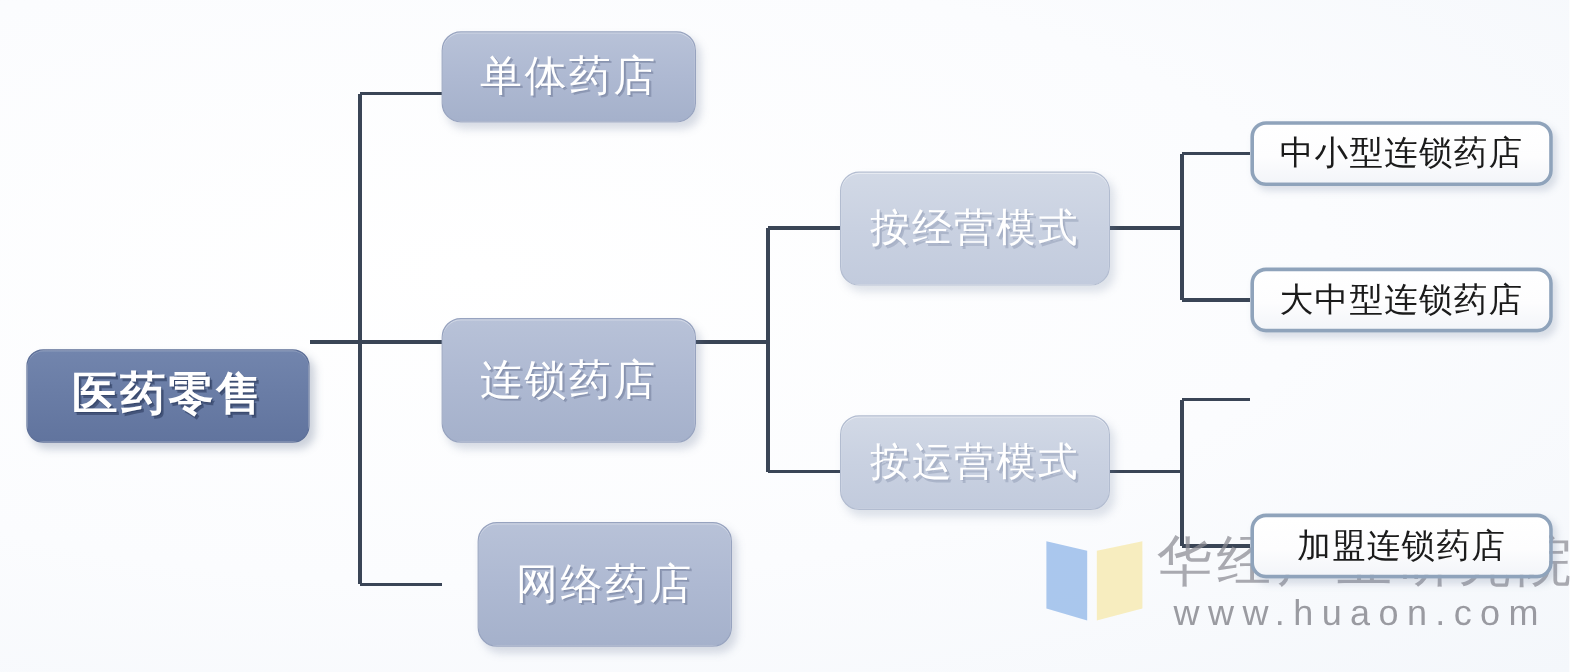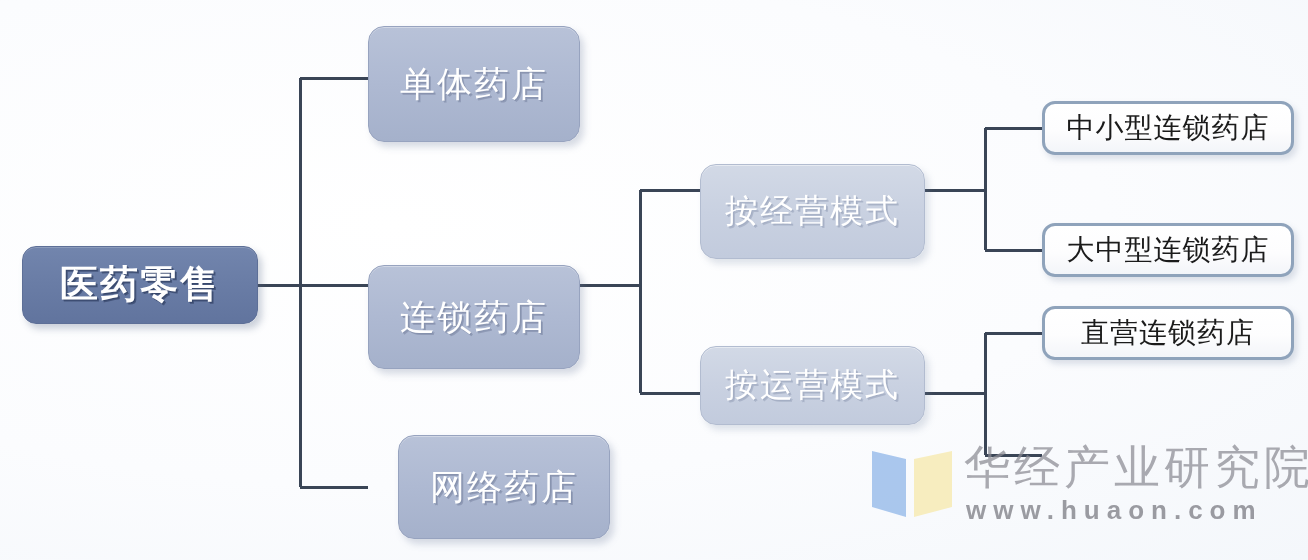--- a/index.html
+++ b/index.html
@@ -54,20 +54,21 @@
     color: #ffffff;
     font-size: 38px;
     font-weight: 700;
     letter-spacing: 2px;
     text-shadow:
        2px 2px 0 rgba(40,55,90,0.55),
        1px 1px 0 rgba(40,55,90,0.45);
     box-shadow:
       4px 5px 7px rgba(90,105,135,0.30),
       inset 0 1px 0 rgba(255,255,255,0.18);
+    margin-top: 45px;
   }
 
   
   .node.lv1 {
     border-radius: 16px;
     background: linear-gradient(180deg, #b8c2d8 0%, #aeb9d2 50%, #a5b1cb 100%);
     border: 1px solid #97a3bf;
     color: #ffffff;
     font-size: 35px;
     font-weight: 400;
@@ -132,26 +133,26 @@
     left: 98px;
     top: 0px;
     font-size: 46px;
     letter-spacing: 4px;
     color: #8b8b93;
     font-weight: 400;
     white-space: nowrap;
   }
   #wm-url {
     position: absolute;
-    left: 100px;
+    left: 112px;
     top: 58px;
-    font-size: 26px;
+    font-size: 30px;
     letter-spacing: 7px;
     color: #77777f;
-    font-weight: 700;
+    font-weight: 400;
     white-space: nowrap;
   }
 </style>
 </head>
 <body>
 
 <div id="canvas">
 
   <svg id="connectors" viewBox="0 0 1308 560" width="1308" height="560" aria-hidden="true">
     <g stroke="#3a4556" stroke-width="3" fill="none" shape-rendering="crispEdges">
@@ -186,30 +187,30 @@
     <svg id="wm-logo" viewBox="0 0 92 78" width="92" height="78" aria-hidden="true">
       <path d="M6 6 L40 14 L40 72 L6 62 Z" fill="#8cb4e8"></path>
       <path d="M86 6 L48 14 L48 72 L86 62 Z" fill="#f7e9a8"></path>
     </svg>
     <div id="wm-title">华经产业研究院</div>
     <div id="wm-url">www.huaon.com</div>
   </div>
 
   <div class="node lv0" style="left:22px; top:246px; width:236px; height:78px;">医药零售</div>
 
-  <div class="node lv1" style="left:368px; top:26px; width:212px; height:116px;">单体药店</div>
+  <div class="node lv1" style="left:368px; top:26px; width:212px; height:76px;">单体药店</div>
 
   <div class="node lv1" style="left:368px; top:233px; width:212px; height:104px;margin-top:32px;">连锁药店</div>
 
   <div class="node lv1" style="left:368px; top:435px; width:212px; height:104px;margin-left:30px;">网络药店</div>
 
-  <div class="node lv2" style="left:700px; top:143px; width:225px; height:95px;margin-top:21px;">按经营模式</div>
+  <div class="node lv2" style="left:700px; top:143px; width:225px; height:95px;">按经营模式</div>
 
   <div class="node lv2" style="left:700px; top:346px; width:225px; height:79px;">按运营模式</div>
 
   <div class="node lv3" style="left:1042px; top:101px; width:252px; height:54px;">中小型连锁药店</div>
 
   <div class="node lv3" style="left:1042px; top:223px; width:252px; height:54px;">大中型连锁药店</div>
 
-  <div class="node lv3" style="left:1042px; top:306px; width:252px; height:54px;">直营连锁药店</div>
-
+
+  <div class="node lv3" style="left:1042px; top:428px; width:252px; height:54px;">加盟连锁药店</div>
 
 </div>
 
 </body></html>

